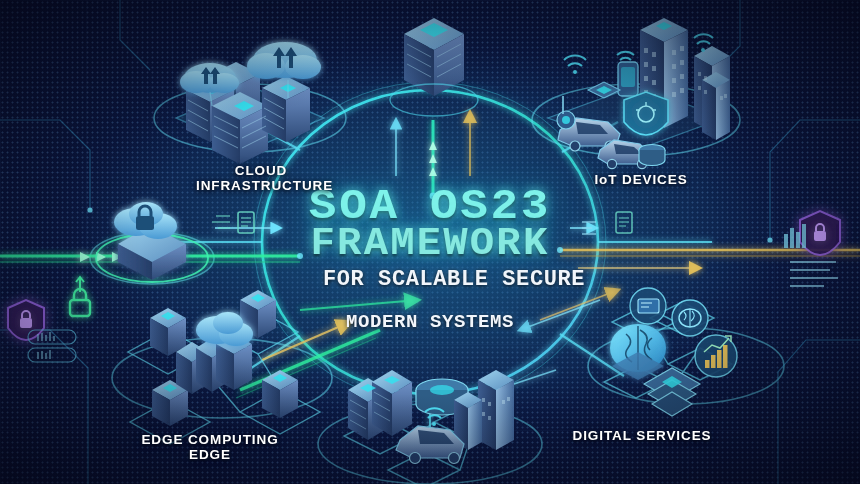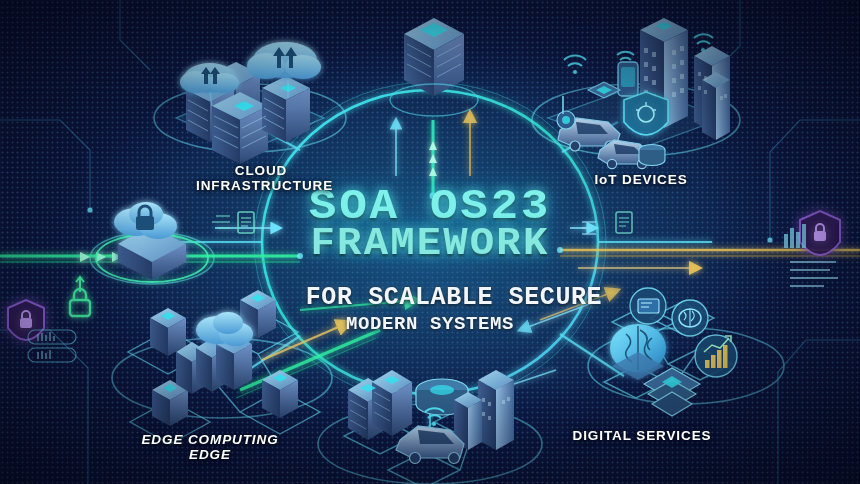--- a/index.html
+++ b/index.html
@@ -35,32 +35,32 @@
     color:#7ef2ea;
     text-shadow:0 0 10px rgba(90,240,235,.85),0 0 26px rgba(40,190,220,.6),0 2px 3px rgba(0,0,0,.85);
     transform:scaleX(1.07);
   }
   .t-sub{
     font-size:38px;font-weight:700;letter-spacing:2px;line-height:1;margin-top:-3px;
     color:#86e9e0;
     text-shadow:0 0 10px rgba(90,235,230,.8),0 0 24px rgba(40,180,210,.55),0 2px 3px rgba(0,0,0,.85);
     transform:scaleX(1.07);
   }
-  .t-l3{font-size:25px;font-weight:700;letter-spacing:.6px;color:#f2f6fb;margin-top:20px;
+  .t-l3{font-size:22px;font-weight:700;letter-spacing:.6px;color:#f2f6fb;margin-top:4px;
         text-shadow:0 1px 4px rgba(0,0,0,.9),0 0 10px rgba(120,200,255,.45);padding-left:48px;}
-  .t-l4{font-size:19px;font-weight:700;letter-spacing:.6px;color:#f2f6fb;margin-top:1px;
+  .t-l4{font-size:19px;font-weight:700;letter-spacing:.6px;color:#f2f6fb;margin-top:19px;
         text-shadow:0 1px 4px rgba(0,0,0,.9),0 0 10px rgba(120,200,255,.45);}
 
   
   .nlabel{position:absolute;z-index:45;text-align:center;color:#ffffff;
     font-size:13.5px;font-weight:700;letter-spacing:.9px;line-height:1.12;
     text-shadow:0 1px 4px rgba(0,0,0,.95),0 0 9px rgba(10,30,60,.9);}
   #lbl-cloud{left:196px;top:163px;width:130px;}
   #lbl-iot{left:566px;top:172px;width:150px;}
-  #lbl-edge{left:118px;top:432px;width:184px;font-style:italic;}
+  #lbl-edge{left:118px;top:432px;width:184px;}
   #lbl-digital{left:552px;top:428px;width:180px;text-align:center;}
 </style>
 </head>
 <body>
 
 <div id="stage">
 
   <svg class="layer" style="position:absolute;width:0;height:0;" aria-hidden="true">
     <defs>
 

